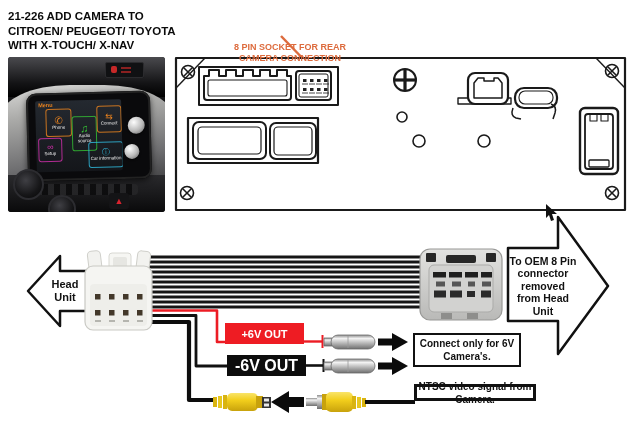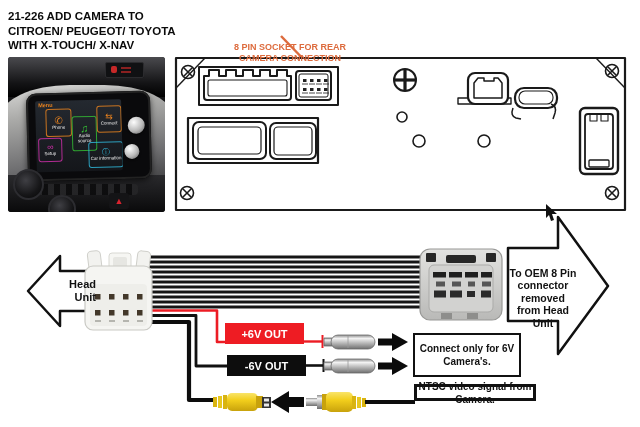--- a/index.html
+++ b/index.html
@@ -9,28 +9,28 @@
   .pre{white-space:pre-line;}
 
   
   .title{left:8px;top:9px;width:195px;font-size:11.5px;font-weight:bold;line-height:1.28;color:#0b0b0b;}
   .callout{left:219px;top:10px;width:142px;text-align:center;font-size:9px;font-weight:bold;
            line-height:1.25;color:#DD6B3D;margin-top:32px;}
 
   
   .vbox{display:flex;align-items:center;justify-content:center;text-align:center;box-sizing:border-box;}
   .plus6{left:225px;top:323px;width:79px;height:21px;background:#EE1C23;color:#fff;font-size:11px;font-weight:bold;}
-  .minus6{left:227px;top:355px;width:79px;height:21px;background:#0d0d0d;color:#fff;font-size:11px;font-weight:bold;}
+  .minus6{left:227px;top:355px;width:79px;height:21px;background:#0d0d0d;color:#fff;font-size:16px;font-weight:bold;}
   .note{background:#fff;border:2.5px solid #111;font-weight:bold;line-height:1.3;}
-  .connect-note{left:413px;top:333px;width:108px;height:44px;font-size:10px;}
+  .connect-note{left:413px;top:333px;width:108px;height:34px;font-size:10px;}
   .ntsc-note{left:414px;top:384px;width:122px;height:17px;font-size:10px;border-width:3px;}
 
   
-  .headunit-label{left:34px;top:278px;width:62px;text-align:right;font-size:11px;font-weight:bold;line-height:1.18;}
-  .oem-label{left:499px;top:255px;width:88px;text-align:center;font-size:10.5px;font-weight:bold;line-height:1.18;margin-top:12px;}
+  .headunit-label{left:34px;top:278px;width:62px;text-align:center;font-size:11px;font-weight:bold;line-height:1.18;}
+  .oem-label{left:499px;top:255px;width:88px;text-align:center;font-size:10.5px;font-weight:bold;line-height:1.18;}
 
   
   .photo{left:8px;top:57px;width:157px;height:155px;background:#141416;border-radius:3px;overflow:hidden;}
   .photo-top{left:0;top:0;width:157px;height:40px;background:linear-gradient(#4a4a4e,#141416 65%,#000);}
   .photo-panel{left:-8px;top:28px;width:174px;height:104px;border-radius:40% 40% 28% 28%/32% 32% 22% 22%;
                background:linear-gradient(172deg,#dcdcda 0%,#ababa9 28%,#6e6e70 68%,#343436 100%);}
   .photo-bottom{left:0;top:118px;width:157px;height:37px;background:linear-gradient(#2a2a2d,#0a0a0b);}
   .indicator{left:97px;top:5px;width:37px;height:14px;background:#101113;border:1px solid #2b2b2e;border-radius:2px;}
   .ind-red1{left:5px;top:3px;width:6px;height:7px;background:#C62828;border-radius:2px;}
   .ind-red2{left:15px;top:4px;width:10px;height:2px;background:#8a2020;}

